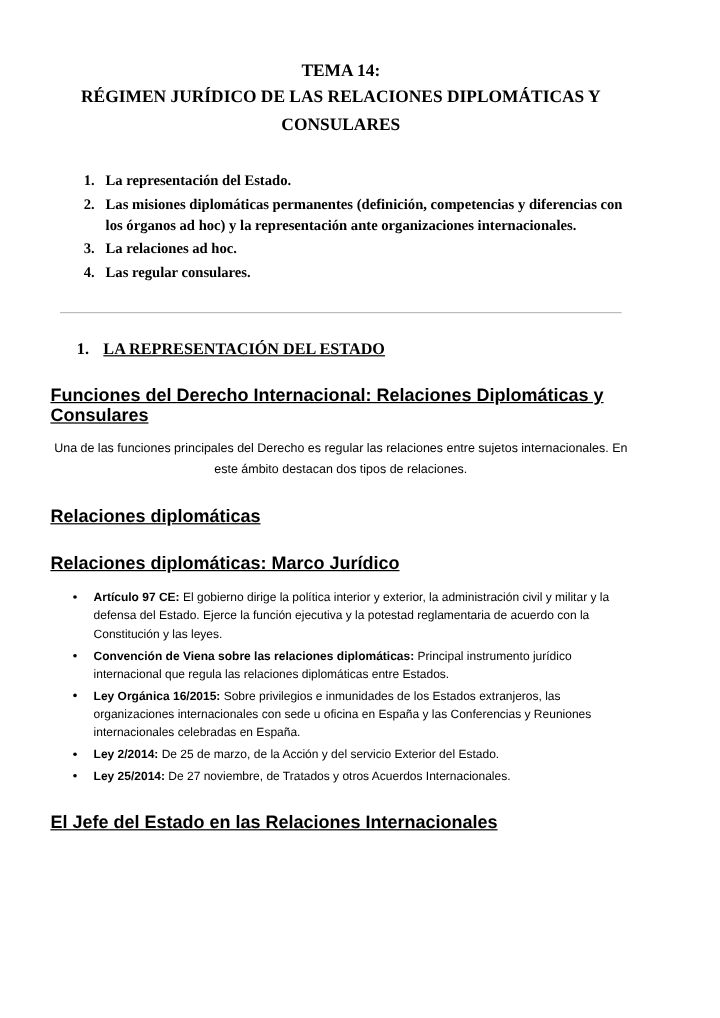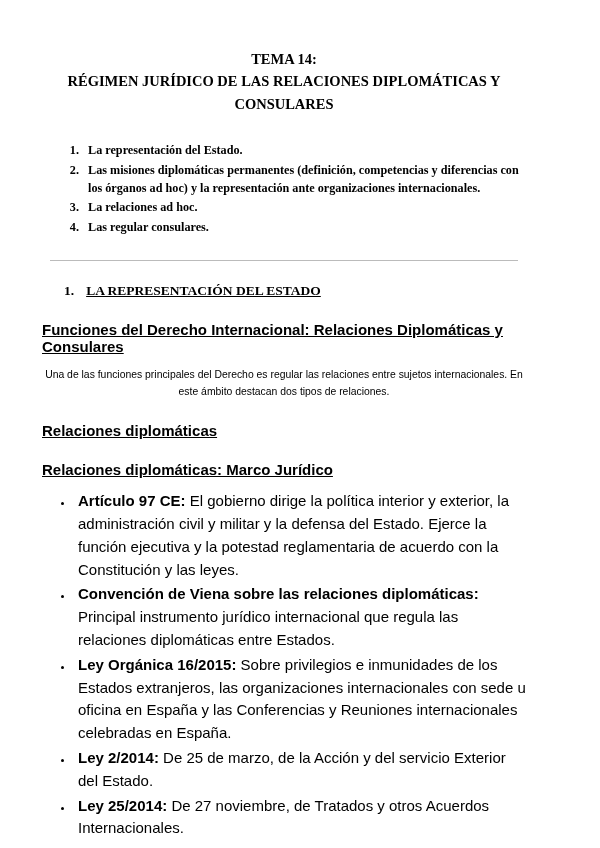--- a/index.html
+++ b/index.html
@@ -73,21 +73,21 @@
   p.body {
     font-size: 10.4px;
     line-height: 1.6;
     margin: 12px 0 0 0;
     text-align: center;
   }
 
   ul.bullets {
     margin: 12px 0 0 0;
     padding-left: 32px;
-    font-size: 15px;
+    font-size: 10px;
     line-height: 1.52;
   }
   ul.bullets li {
     margin-bottom: 2px;
     padding-left: 4px;
   }
   ul.bullets li::marker {
     font-size: 11px;
   }
   .b { font-weight: bold; }

